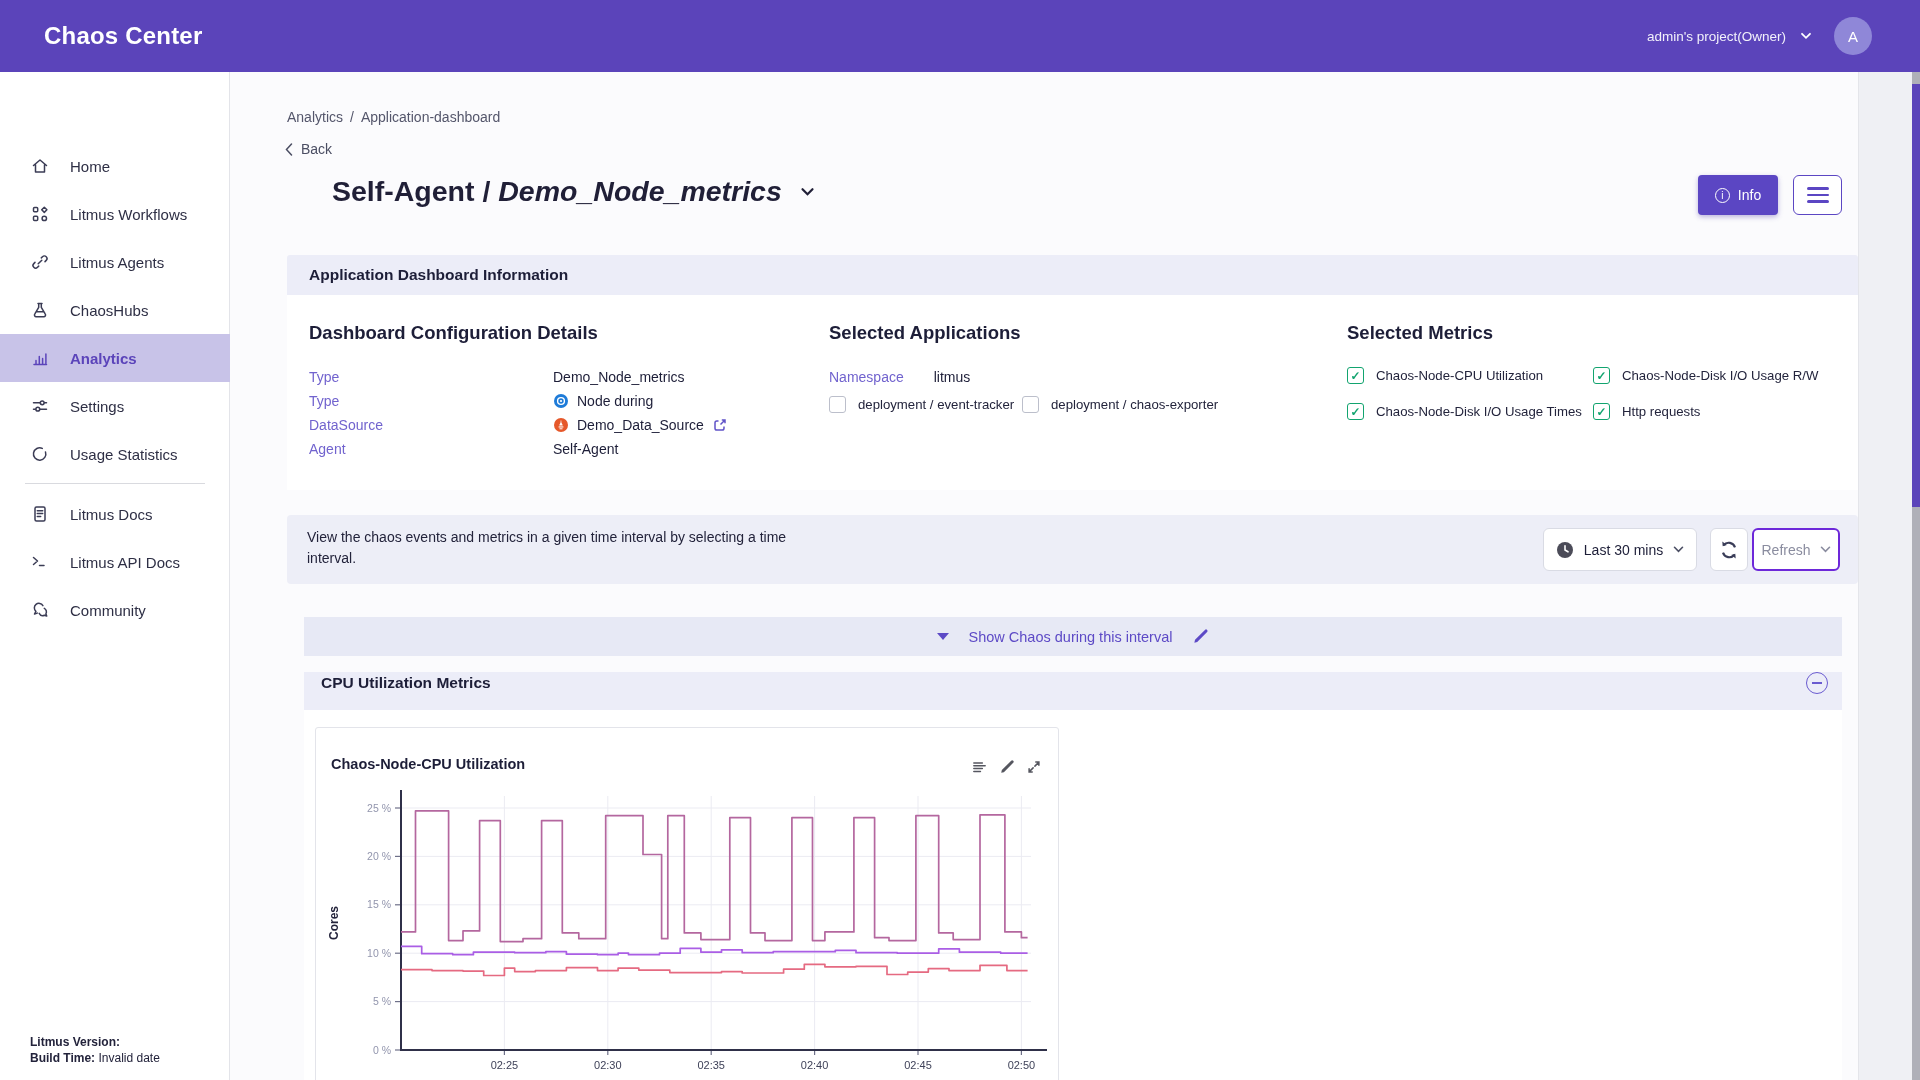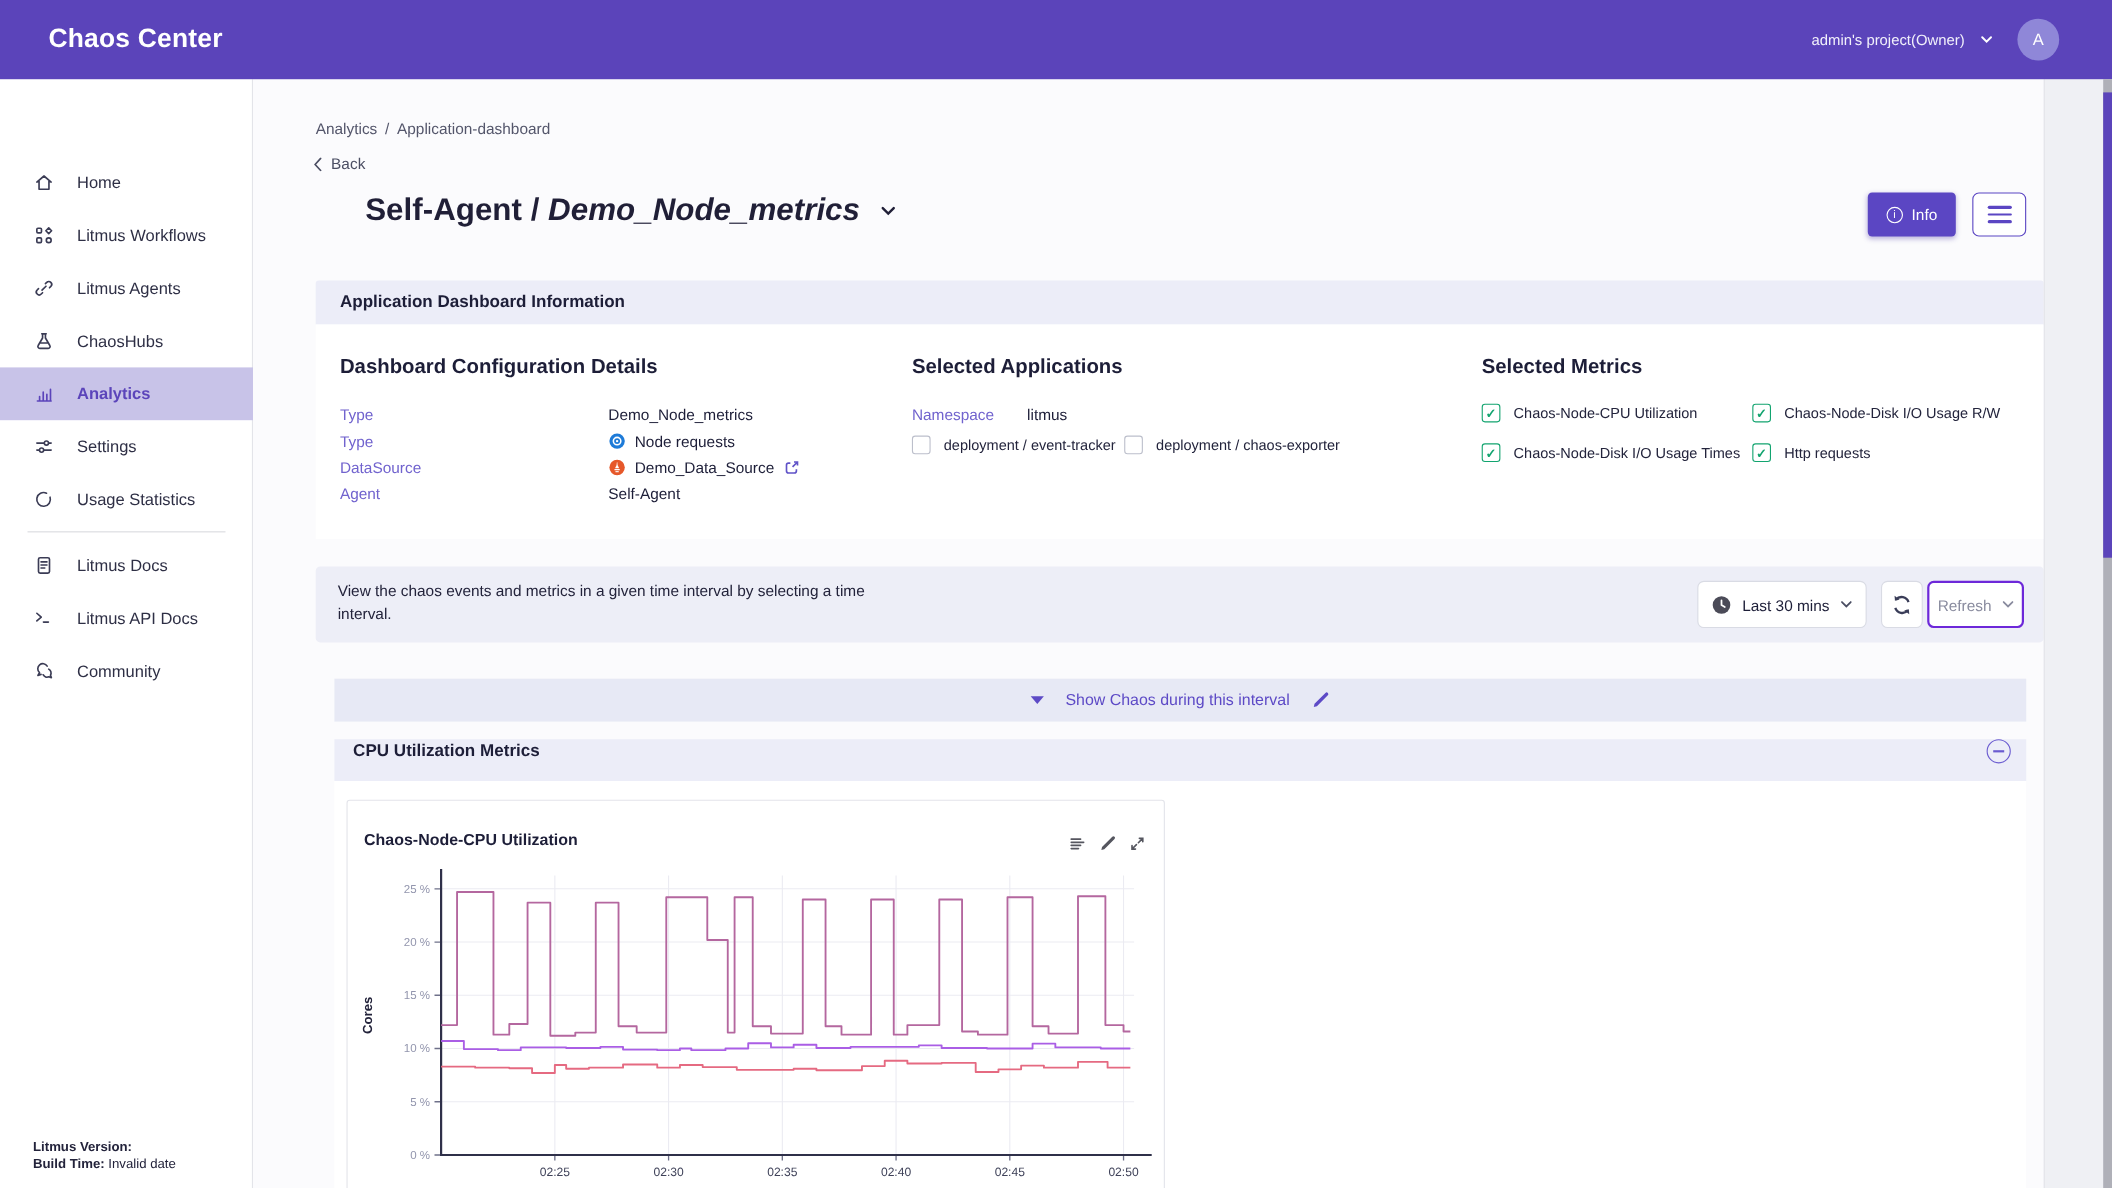--- a/index.html
+++ b/index.html
@@ -274,21 +274,21 @@
         <div class="cfg-row" style="left:22px;top:94px">
           <span class="cfg-label">Type</span>
           <span class="cfg-val">
             <span style="display:flex">
                 <svg width="16" height="16" viewBox="0 0 16 16">
                   <circle cx="8" cy="8" r="7" fill="#1E7BD8"></circle>
                   <circle cx="8" cy="8" r="3.4" fill="none" stroke="#fff" stroke-width="1.4"></circle>
                   <circle cx="8" cy="8" r="1.1" fill="#fff"></circle>
                 </svg>
               </span>
-            <span>Node requests</span>
+            <span>Node during</span>
           </span>
         </div>
         <div class="cfg-row" style="left:22px;top:118px">
           <span class="cfg-label">DataSource</span>
           <span class="cfg-val">
             <span style="display:flex">
                 <svg width="16" height="16" viewBox="0 0 16 16">
                   <circle cx="8" cy="8" r="7" fill="#E6582A"></circle>
                   <path d="M8 2.8c.5 1.4.2 2.3.6 3.3.3.8 1.1 1.4 1.1 2.5H6.3c0-1.1.8-1.7 1.1-2.5.4-1 .1-1.9.6-3.3z" fill="#fff"></path>
                   <rect x="5.6" y="9.4" width="4.8" height="1.1" fill="#fff"></rect>

